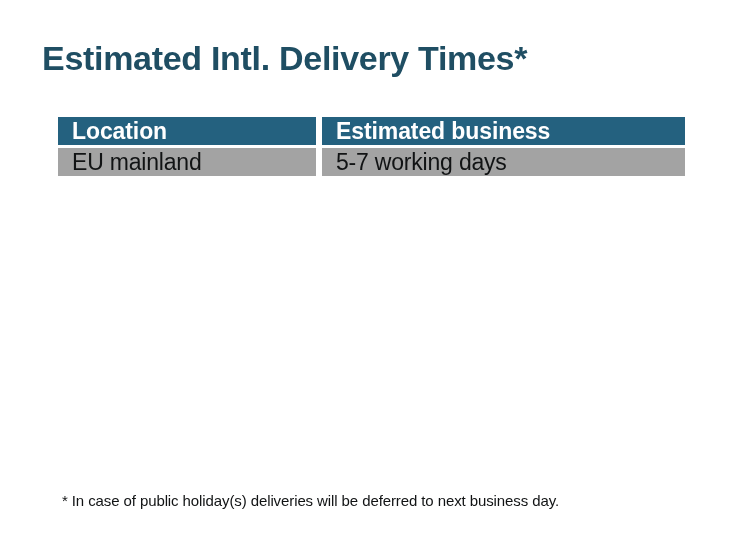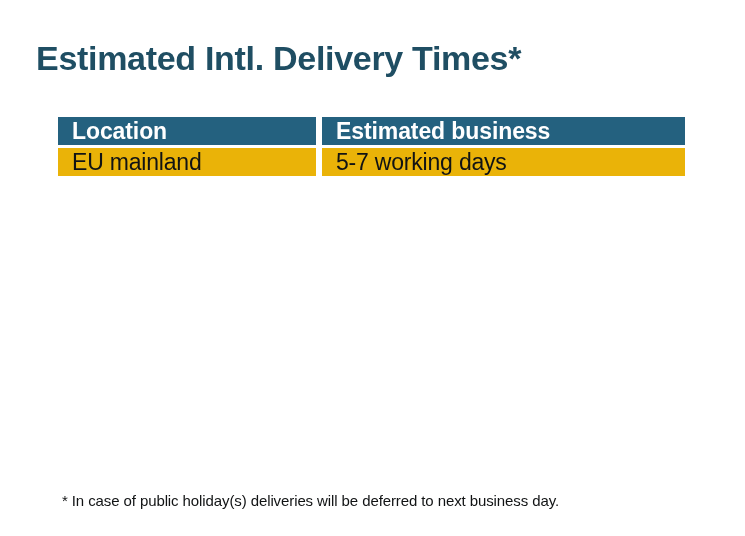--- a/index.html
+++ b/index.html
@@ -14,21 +14,21 @@
     overflow: hidden;
   }
   .page {
     position: relative;
     width: 745px;
     height: 536px;
     background: #ffffff;
   }
   .page-title {
     position: absolute;
-    left: 36px;
+    left: 42px;
     top: 37px;
     font-size: 34px;
     font-weight: bold;
     letter-spacing: -0.3px;
     color: #1f4e63;
     line-height: 42px;
     white-space: nowrap;
   }
   .delivery-table {
     position: absolute;
@@ -57,21 +57,21 @@
     font-weight: bold;
     letter-spacing: -0.1px;
     white-space: nowrap;
   }
   .delivery-table tbody td {
     color: #111314;
     font-size: 23px;
     letter-spacing: -0.2px;
     white-space: nowrap;
   }
-  .delivery-table tbody tr.row-odd td { background: #eab308; margin-top: 36px; }
+  .delivery-table tbody tr.row-odd td { background: #a3a3a3; margin-top: 36px; }
   .delivery-table tbody tr.row-even td { background: #e3e7eb; }
 
   .table-footnote {
     position: absolute;
     left: 62px;
     top: 492px;
     font-size: 15px;
     color: #111314;
     letter-spacing: -0.1px;
     white-space: nowrap;

